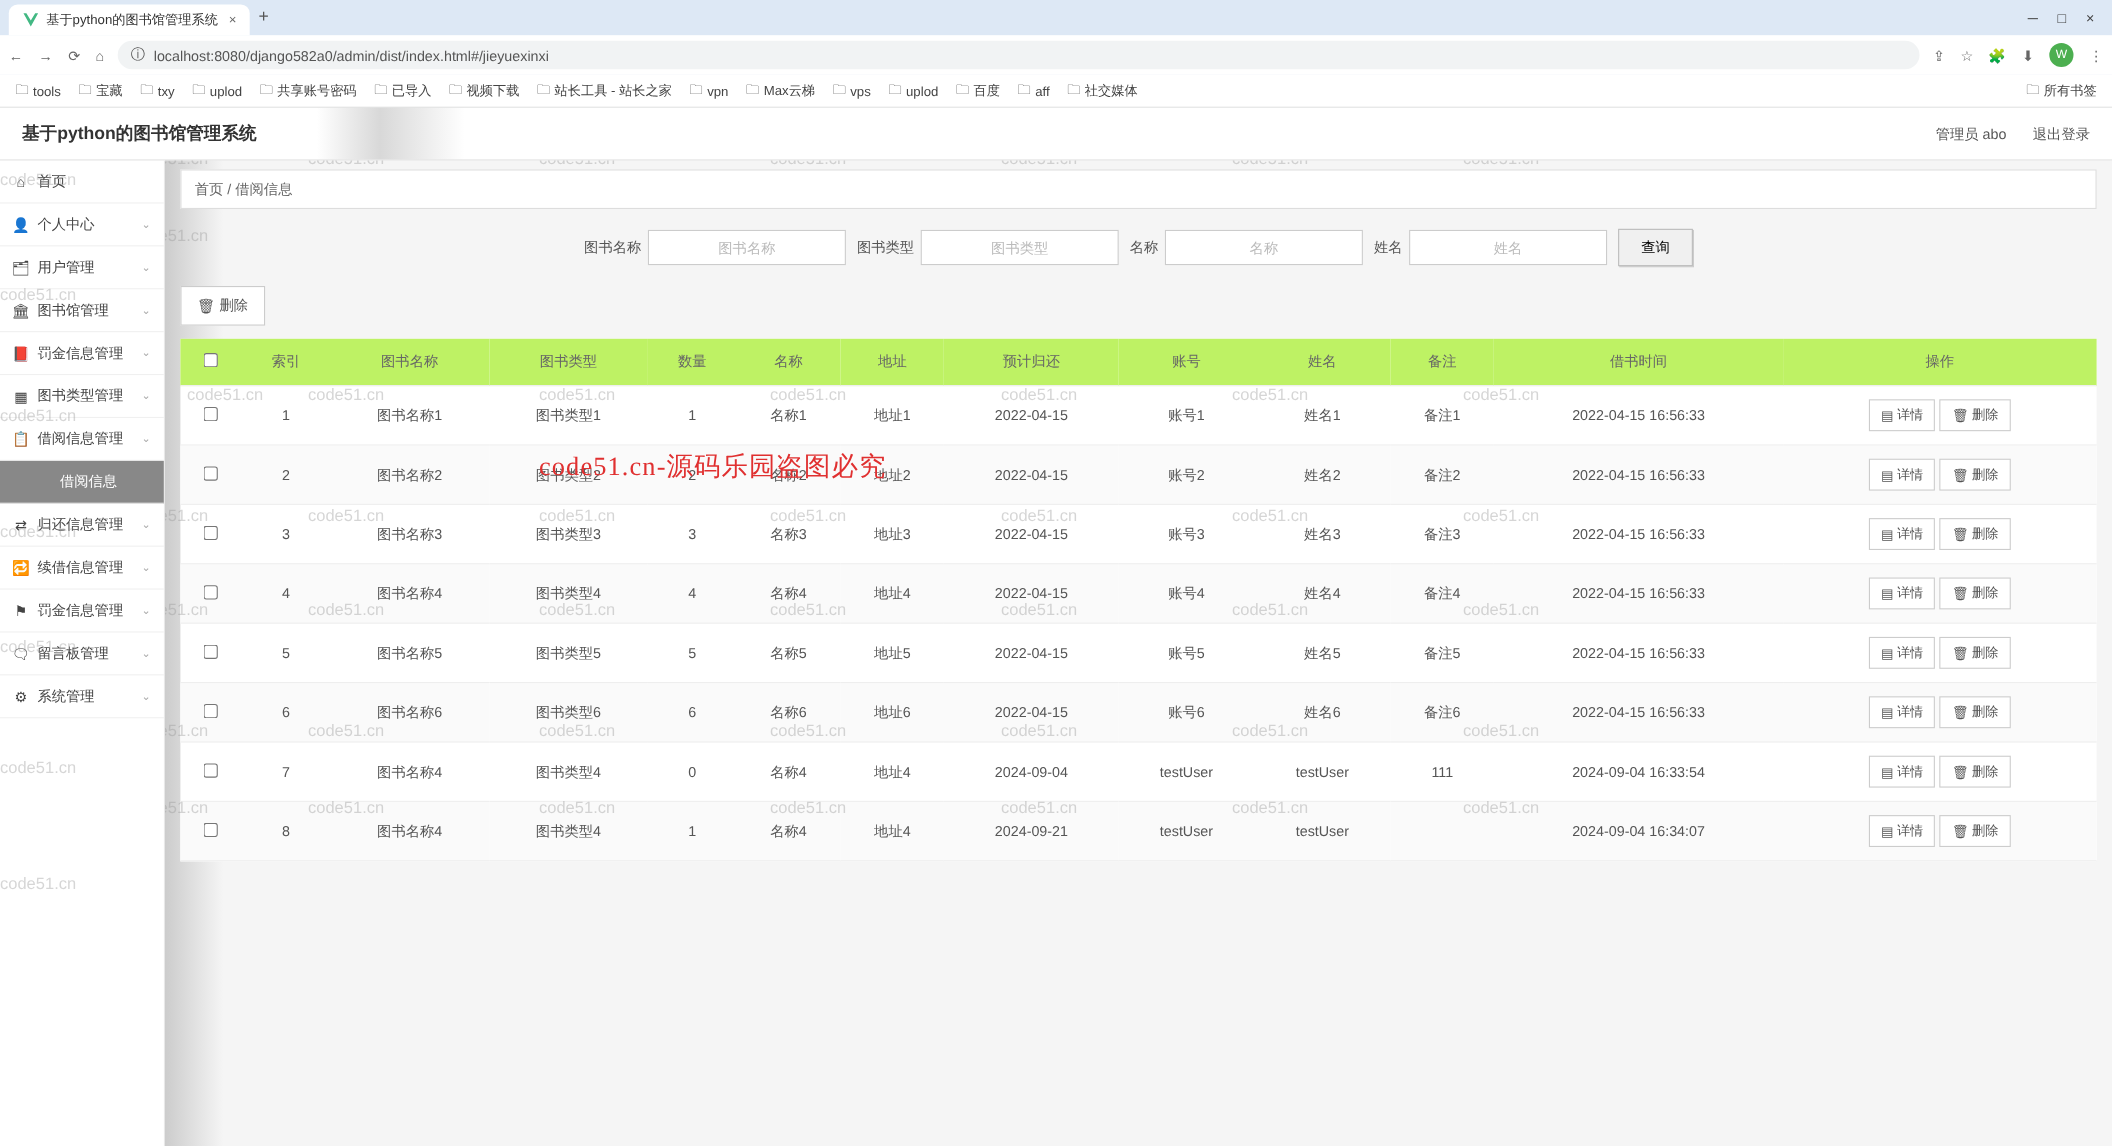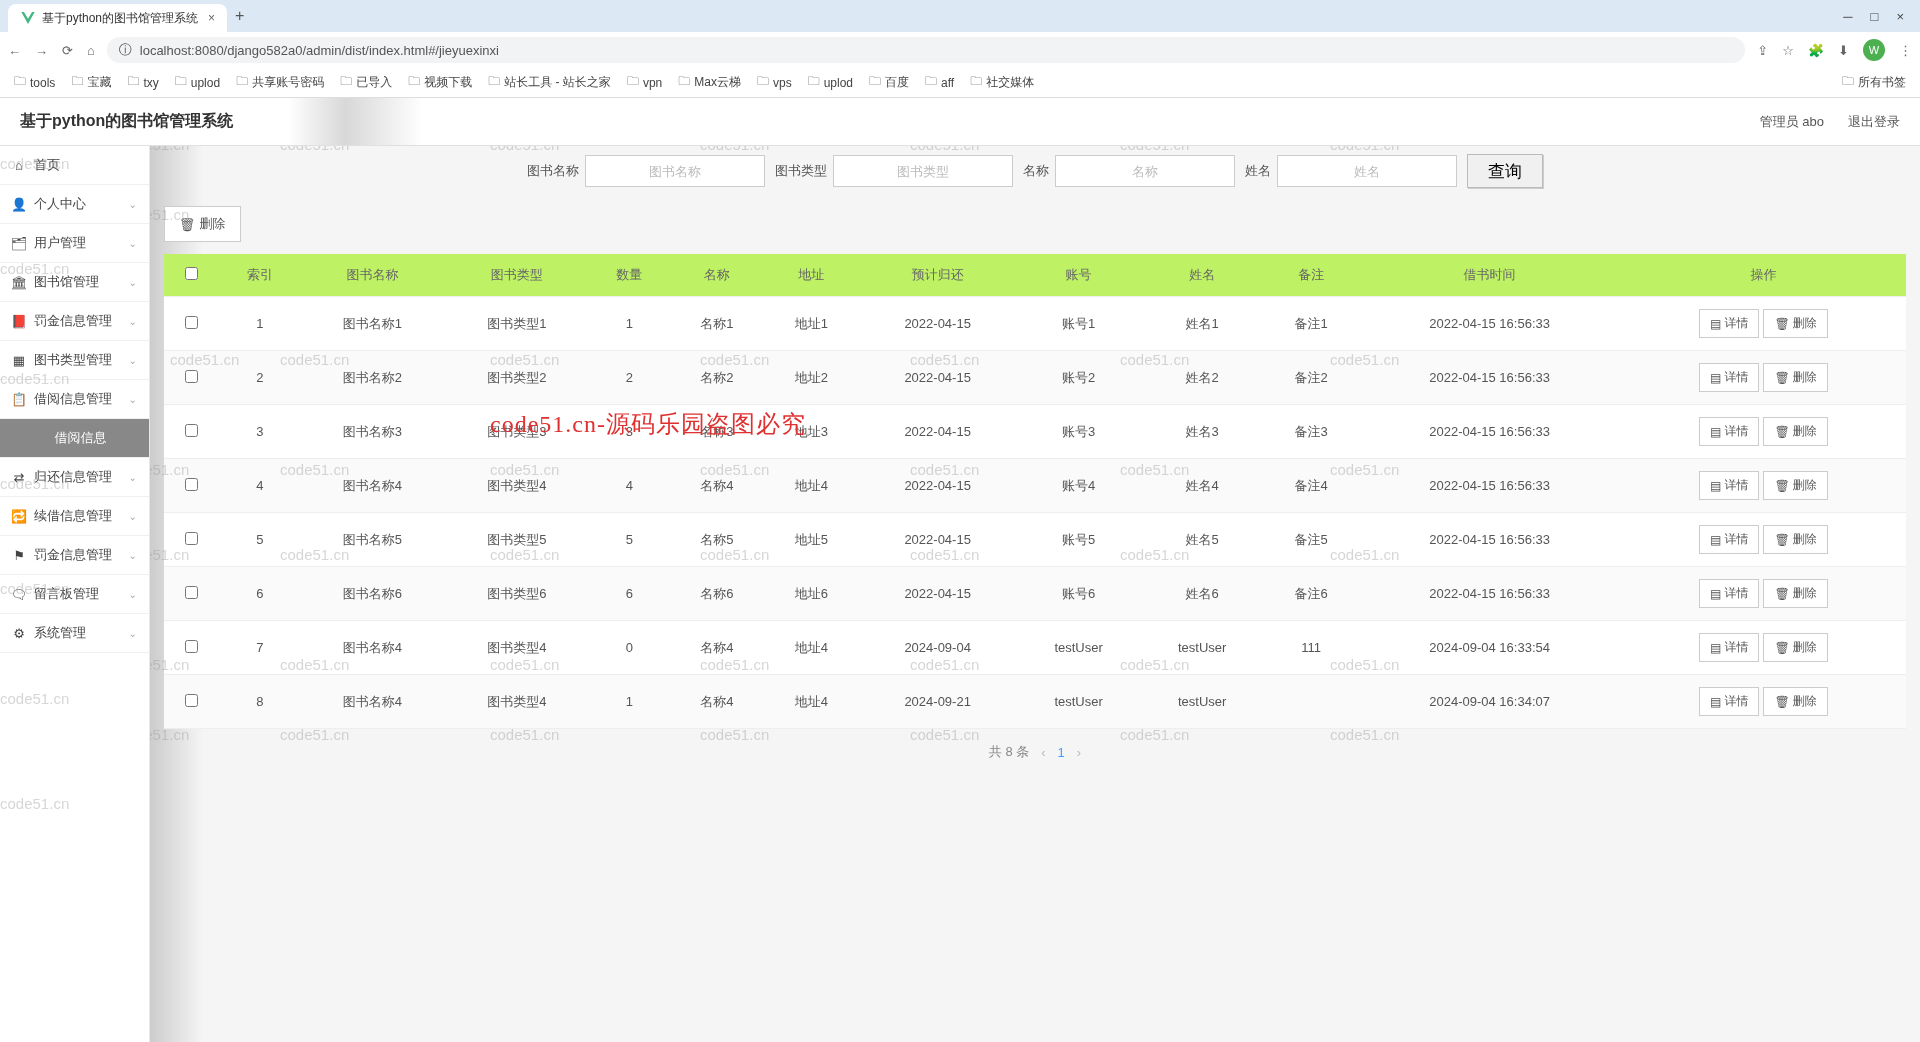--- a/index.html
+++ b/index.html
@@ -43,21 +43,21 @@
 .main { flex: 1; background: linear-gradient(90deg, #ccc 0%, #f5f5f5 3%); padding: 8px 14px; overflow-y: auto; position: relative; }
 .breadcrumb { background: #fff; border: 1px solid #ddd; padding: 8px 12px; font-size: 13px; color: #666; margin-bottom: 18px; }
 .breadcrumb a { color: #666; text-decoration: none; }
 
 
 .search-row { display: flex; align-items: center; gap: 10px; justify-content: center; margin-bottom: 18px; flex-wrap: wrap; }
 .search-field { display: flex; align-items: center; gap: 6px; }
 .search-field label { font-size: 13px; color: #555; }
 .search-field input { width: 180px; height: 32px; border: 1px solid #ccc; padding: 0 8px; text-align: center; font-size: 13px; }
 .search-field input::placeholder { color: #bbb; }
-.btn-query { height: 34px; padding: 0 20px; background: #f0f0f0; border: 1px solid #bbb; cursor: pointer; font-size: 17px; box-shadow: 1px 1px 0 #ccc; }
+.btn-query { height: 34px; padding: 0 20px; background: #f0f0f0; border: 1px solid #bbb; cursor: pointer; font-size: 13px; box-shadow: 1px 1px 0 #ccc; }
 
 
 .delete-bar { margin-bottom: 12px; }
 .btn-del-top { padding: 8px 14px; background: #fff; border: 1px solid #ccc; cursor: pointer; display: inline-flex; align-items: center; gap: 4px; font-size: 13px; color: #555; }
 
 
 .tbl { width: 100%; border-collapse: collapse; background: #fff; font-size: 13px; }
 .tbl th, .tbl td { padding: 12px 8px; text-align: center; border-bottom: 1px solid #eee; color: #555; }
 .tbl th { font-weight: normal; color: #666; background: #bef264; }
 .tbl tr:nth-child(even) td { background: #fafafa; }
@@ -256,20 +256,25 @@
         <span class="side-icon">⚙</span>
         <span>系统管理</span>
         <span class="chevron">⌄</span>
       </div>
     </div>
 
   <div class="main">
 
     <span class="watermark-big" style="top:262px; left:340px;">code51.cn-源码乐园盗图必究</span>
 
+    <div class="breadcrumb">
+      <a>首页</a>
+      <span>/</span>
+      <span>借阅信息</span>
+    </div>
 
     <div class="search-row" id="search-row">
       <div class="search-field">
           <label>图书名称</label>
           <input placeholder="图书名称" style="">
         </div>
         <div class="search-field">
           <label>图书类型</label>
           <input placeholder="图书类型" style="">
         </div>
@@ -426,26 +431,20 @@
             <td>2024-09-21</td>
             <td>testUser</td>
             <td>testUser</td>
             <td></td>
             <td>2024-09-04 16:34:07</td>
             <td><button class="btn-row"><span>▤</span> 详情</button><button class="btn-row"><span>🗑</span> 删除</button></td>
           </tr>
         </tbody>
     </table>
 
-    <div class="pagination">
-      <span>共 8 条</span>
-      <span class="pg-arrow">‹</span>
-      <span class="pg-num">1</span>
-      <span class="pg-arrow">›</span>
-    </div>
   <span class="watermark" style="left: -30px; top: -10px;">code51.cn</span>
       <span class="watermark" style="left: 130px; top: -10px;">code51.cn</span>
       <span class="watermark" style="left: 340px; top: -10px;">code51.cn</span>
       <span class="watermark" style="left: 550px; top: -10px;">code51.cn</span>
       <span class="watermark" style="left: 760px; top: -10px;">code51.cn</span>
       <span class="watermark" style="left: 970px; top: -10px;">code51.cn</span>
       <span class="watermark" style="left: 1180px; top: -10px;">code51.cn</span>
       <span class="watermark" style="left: -30px; top: 60px;">code51.cn</span>
       <span class="watermark" style="left: 20px; top: 205px;">code51.cn</span>
       <span class="watermark" style="left: 130px; top: 205px;">code51.cn</span>

